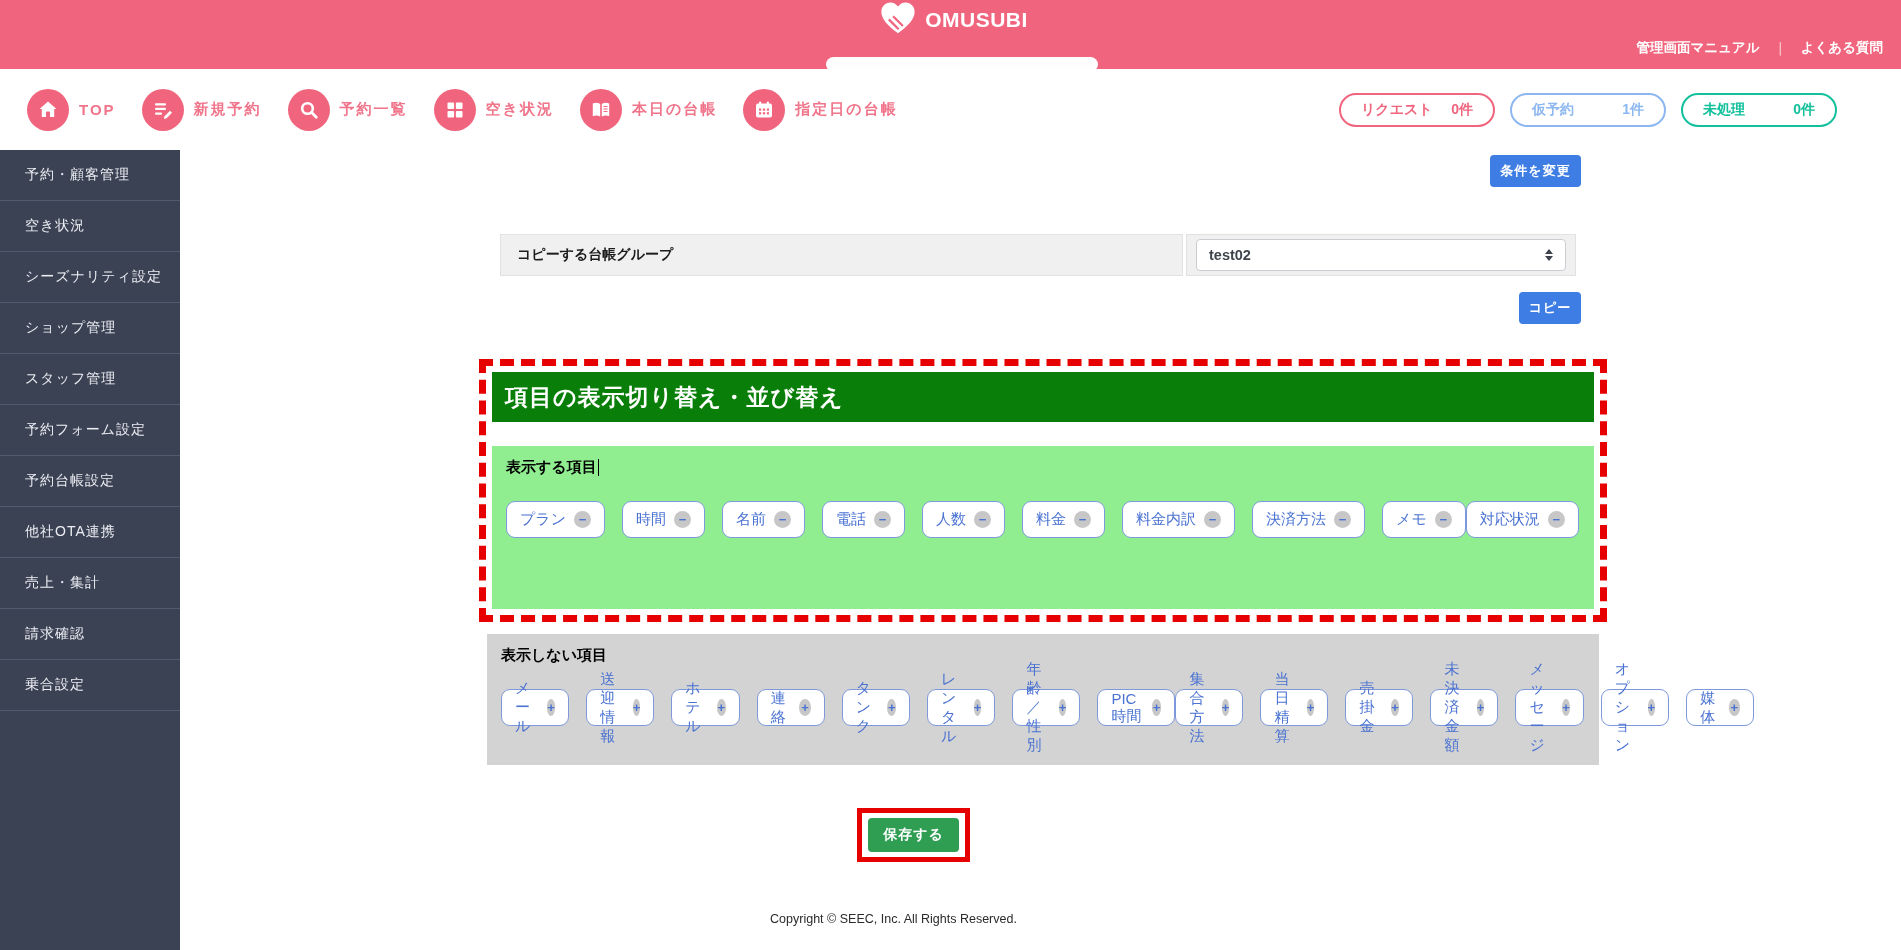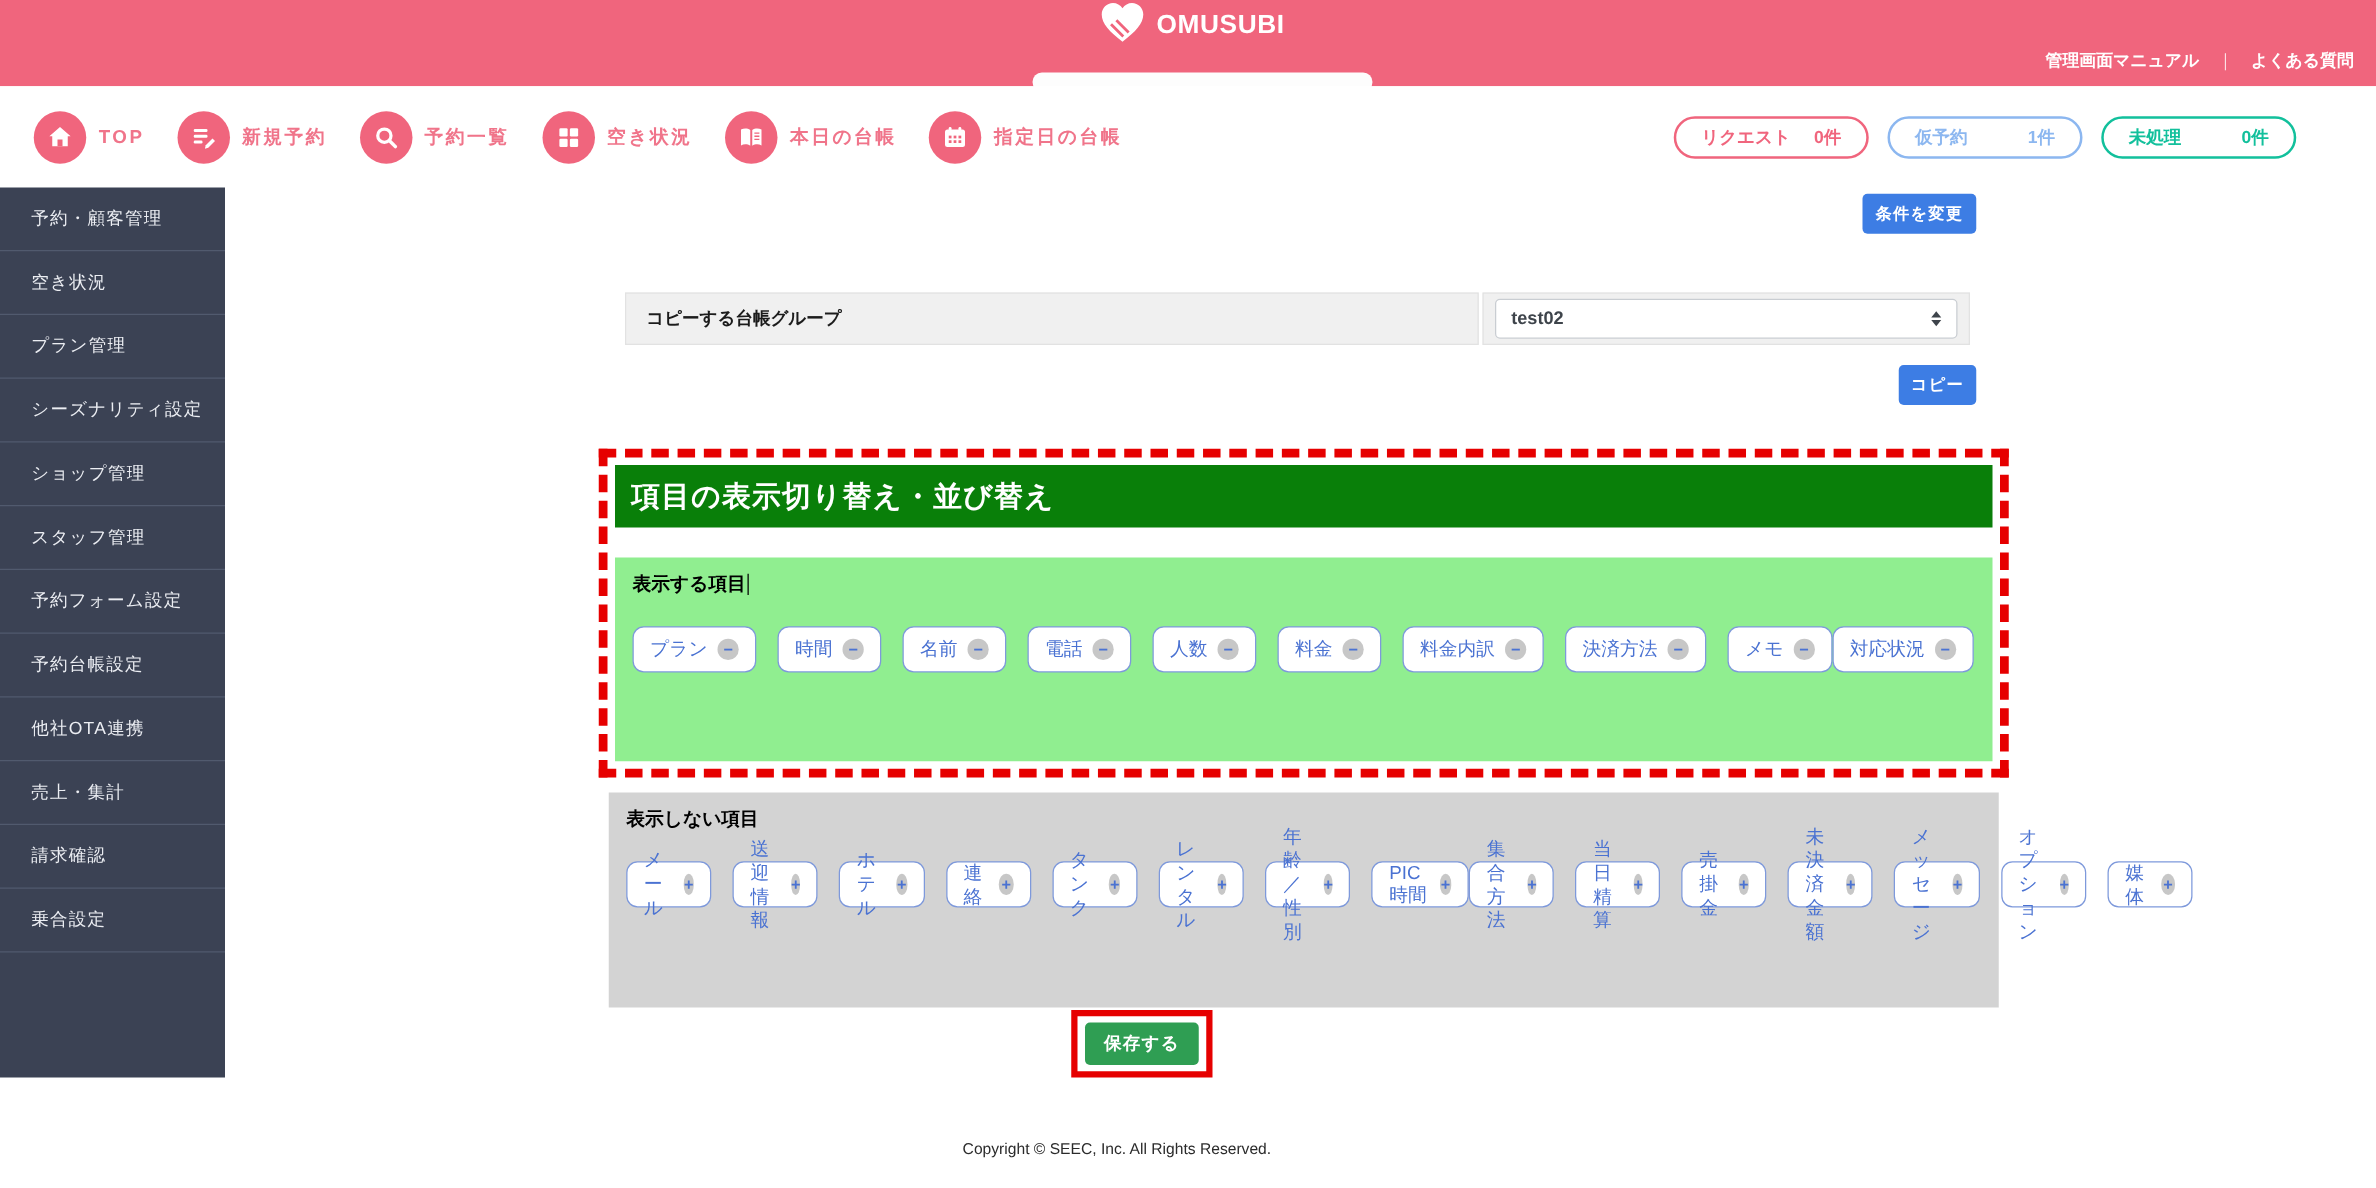--- a/index.html
+++ b/index.html
@@ -25,21 +25,21 @@
   .nav-item { display:flex; align-items:center; gap:10px; margin-right:26px; cursor:pointer; }
   .nav-circle { width:42px; height:42px; border-radius:50%; background:#f0657d;
     display:flex; align-items:center; justify-content:center; flex:0 0 auto; }
   .nav-label { color:#f0748a; font-size:15px; font-weight:600; letter-spacing:2px; }
   .badge-group { margin-left:auto; margin-right:64px; display:flex; gap:15px; }
   .status-badge { width:156px; height:34px; border:2px solid; border-radius:18px;
     background:#fff; display:flex; align-items:center; justify-content:space-between;
     padding:0 20px; font-size:14px; font-weight:700; cursor:pointer; }
 
   
-  .sidebar { position:absolute; top:150px; left:0; width:180px; height:712px;
+  .sidebar { position:absolute; top:150px; left:0; width:180px; height:800px;
     background:#3b4254; }
   .sidebar-item { height:51px; display:flex; align-items:center; padding-left:25px;
     color:#eceef3; font-size:14px; letter-spacing:1px; border-bottom:1px solid #515a6e;
     cursor:pointer; }
 
   
   .main { position:absolute; top:150px; left:180px; right:0; bottom:0; background:#fff; }
 
   .btn-blue { background:#3d7de4; color:#fff; border:none; border-radius:4px;
     font-size:13px; font-weight:700; font-family:inherit; cursor:pointer; letter-spacing:1px; }
@@ -59,21 +59,21 @@
   .tri-up { width:0; height:0; border-left:4px solid transparent; border-right:4px solid transparent; border-bottom:5px solid #3e444b; }
   .tri-down { width:0; height:0; border-left:4px solid transparent; border-right:4px solid transparent; border-top:5px solid #3e444b; }
 
   
   .dashed-box { position:absolute; top:209px; left:299px; width:1128px; height:263px;
     border:7px dashed #e60000; padding:6px 6px 3px; background:#fff; }
   .panel-title { height:50px; background:#097f09; color:#fff; display:flex; align-items:center;
     padding-left:13px; font-size:23px; font-weight:700; letter-spacing:1px; margin-bottom:24px; }
   .panel { padding:12px 14px; }
   .panel-green { background:#90ee90; height:163px; }
-  .panel-gray { position:absolute; top:484px; left:307px; width:1112px; height:172px;
+  .panel-gray { position:absolute; top:484px; left:307px; width:1112px; height:131px;
     background:#d3d3d3; }
   .panel-label { font-size:15px; font-weight:700; color:#000; display:flex; align-items:center; }
   .text-caret { display:inline-block; width:1px; height:17px; background:#000; margin-left:1px; }
   .chip-rows { margin-top:24px; display:flex; flex-direction:row; }
   .chip-row { display:flex; gap:17px; }
   .chip { height:37px; background:#fff; border:1.5px solid #7e99db; border-radius:9px;
     display:inline-flex; align-items:center; gap:8px; padding:0 13px;
     font-size:15px; color:#4a72d2; cursor:pointer; }
   .chip-badge { width:17px; height:17px; border-radius:50%; background:#c7c7c7;
     color:#4a72d2; font-size:13px; font-weight:700; display:flex; align-items:center;
@@ -207,23 +207,20 @@
 
       <div class="sidebar-item">
         <span>予約・顧客管理</span>
       </div>
 
       <div class="sidebar-item">
         <span>空き状況</span>
       </div>
 
 
-      <div class="sidebar-item">
-        <span>プラン管理</span>
-      </div>
 
       <div class="sidebar-item">
         <span>シーズナリティ設定</span>
       </div>
 
       <div class="sidebar-item">
         <span>ショップ管理</span>
       </div>
 
       <div class="sidebar-item">

